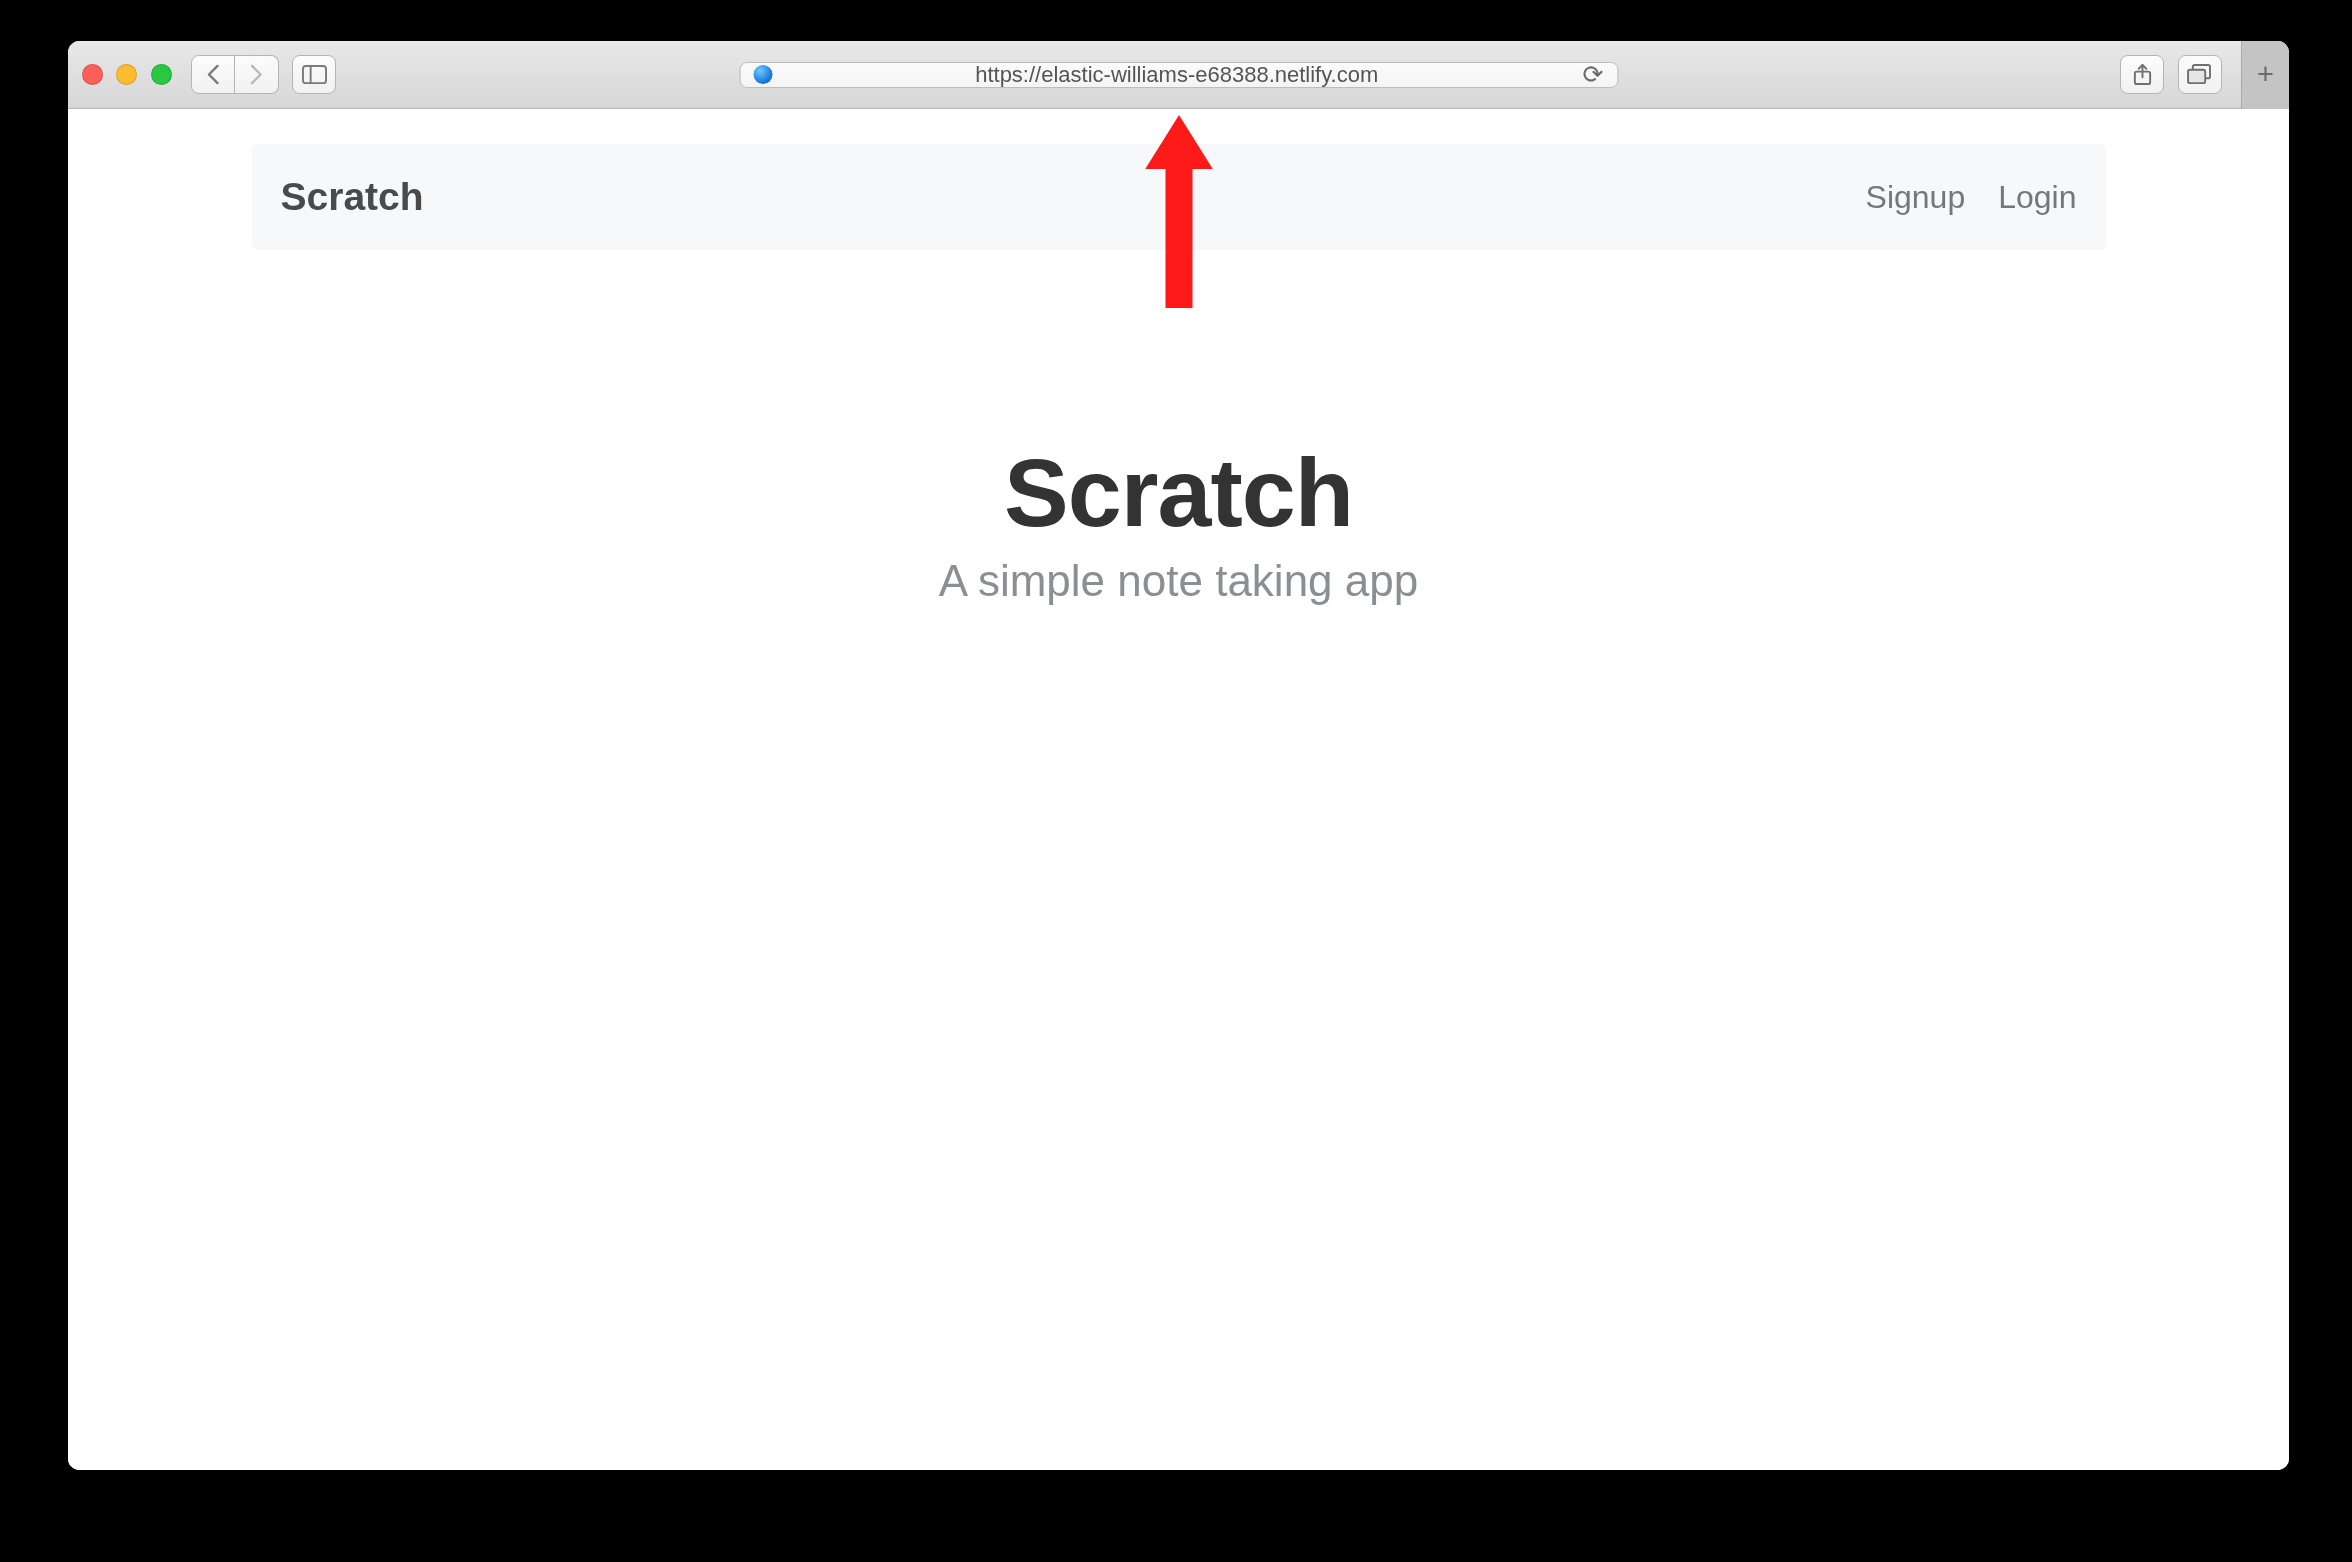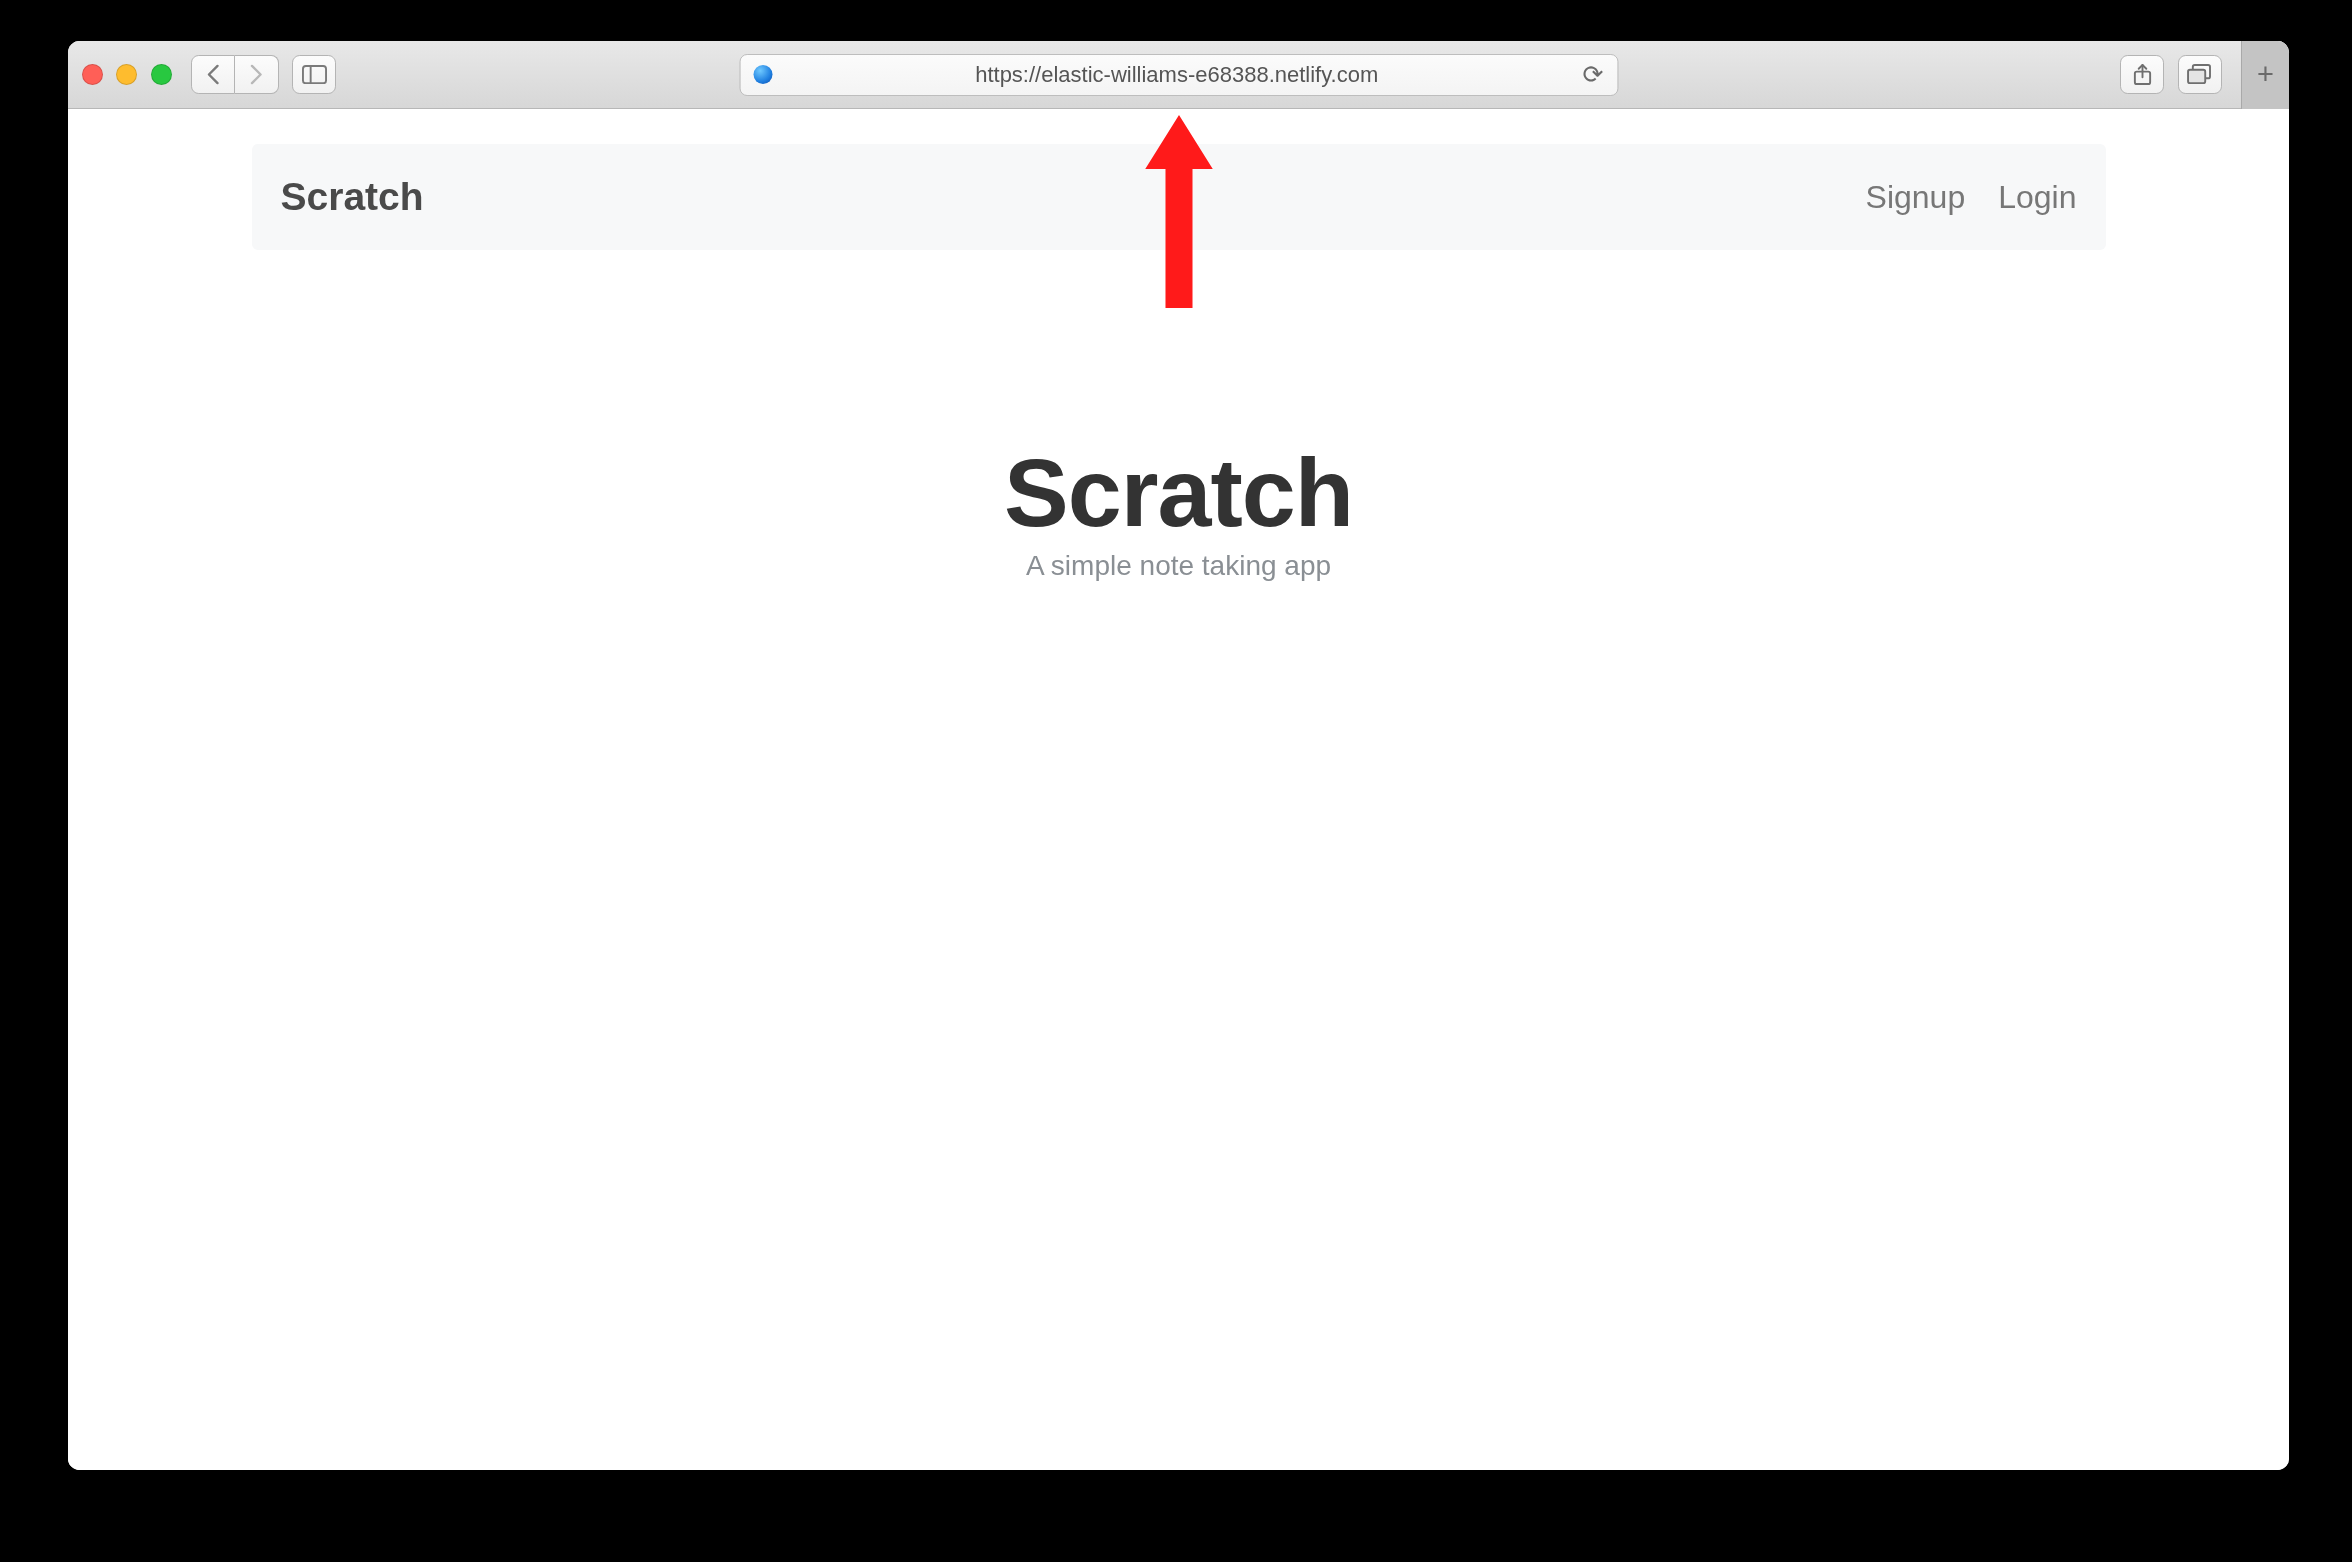--- a/index.html
+++ b/index.html
@@ -63,21 +63,21 @@
   }
   .nav-btn.left { border-radius: 7.7px 0 0 7.7px; }
   .nav-btn.right { border-radius: 0 7.7px 7.7px 0; border-left: none; }
   .nav-btn.solo { border-radius: 7.7px; }
 
   .url-bar {
     position: absolute;
     left: 50%;
     transform: translateX(-50%);
     width: 879px;
-    height: 42px;
+    height: 26px;
     background: linear-gradient(to bottom,#fbfbfb,#f4f4f4);
     border: 1px solid #bdbdbd;
     border-radius: 7.7px;
     display: flex;
     align-items: center;
     padding: 0 13.5px;
     color: #555;
     font-size: 22px;
     justify-content: flex-end;
   }
@@ -145,22 +145,22 @@
     transform: translateX(-50%);
     text-align: center;
   }
   .hero h1 {
     font-size: 97px;
     font-weight: 700;
     color: #333;
     letter-spacing: -1px;
   }
   .hero p {
-    margin-top: 1px;
-    font-size: 28px;
+    margin-top: 7px;
+    font-size: 44px;
     color: #8a8f94;
     font-weight: 400;
   }
 
   
   .annot-arrow {
     position: absolute;
     top: 5.8px;
     left: 50%;
     transform: translateX(-50%);

